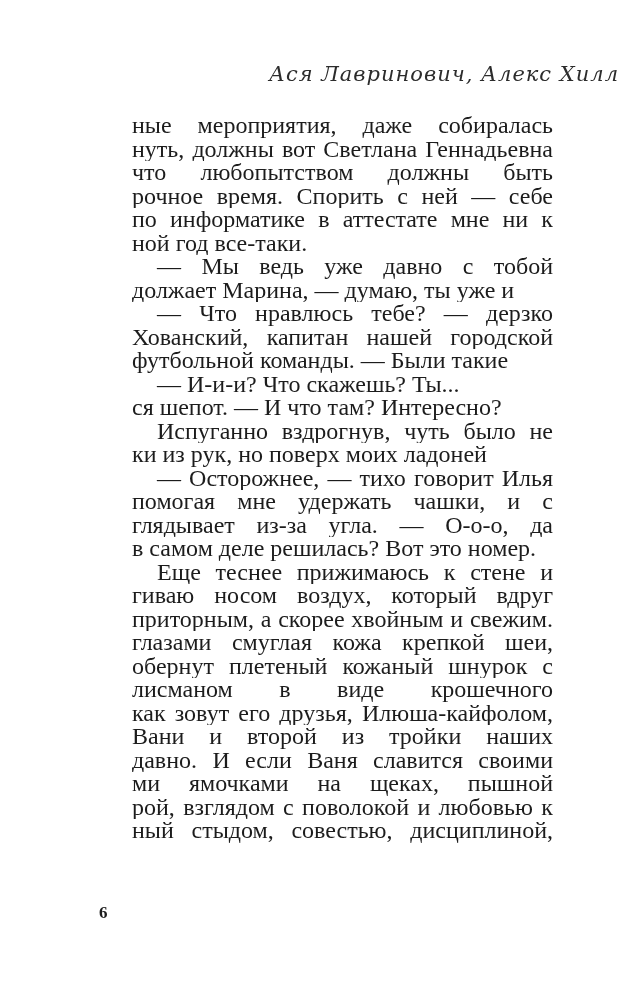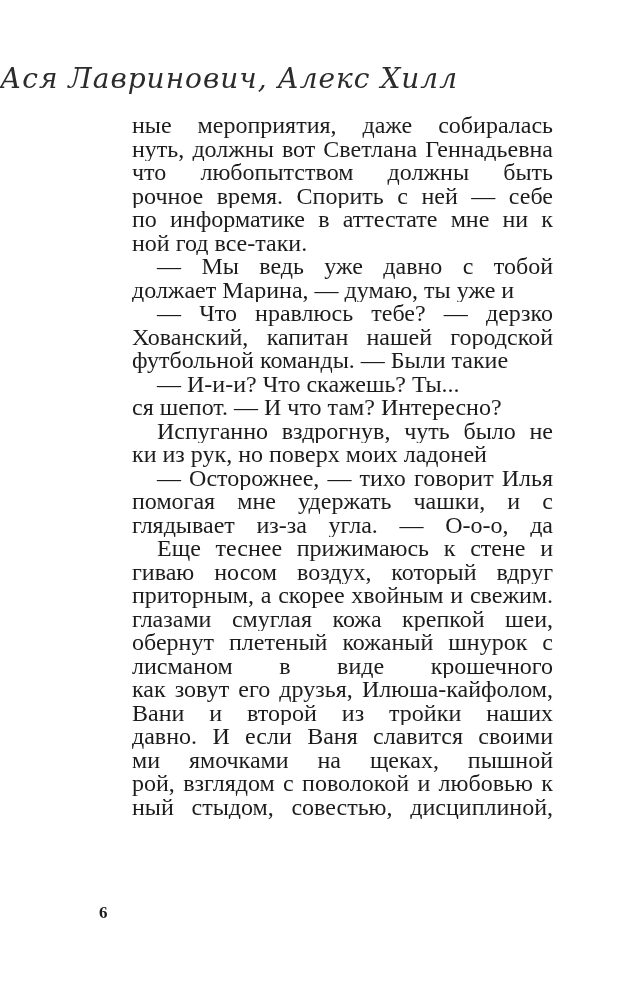--- a/index.html
+++ b/index.html
@@ -10,24 +10,24 @@
     background: #ffffff;
     font-family: "Liberation Serif", serif;
     color: #1c1c1c;
     overflow: hidden;
   }
   .running-header {
     position: absolute;
     top: 62px;
     left: 0;
     width: 100%;
-    text-align: left;
+    text-align: right;
     font-family: "DejaVu Serif", serif;
     font-style: italic;
-    font-size: 28px;
+    font-size: 21px;
     letter-spacing: 1px;
     color: #2c2c2c;
   }
   .text-block {
     position: absolute;
     left: 84px;
     top: 114px;
     width: 469px;
   }
   .line {
@@ -71,20 +71,21 @@
       <div class="line j ind">— Что нравлюсь тебе? — дерзко спрашивает Ваня</div>
       <div class="line j">Хованский, капитан нашей городской юношеской</div>
       <div class="line">футбольной команды. — Были такие мысли.</div>
       <div class="line ind">— И-и-и? Что скажешь? Ты...</div>
       <div class="line">ся шепот. — И что там? Интересно?</div>
       <div class="line j ind">Испуганно вздрогнув, чуть было не выпускаю чаш-</div>
       <div class="line">ки из рук, но поверх моих ладоней опускаются чужие.</div>
       <div class="line j ind">— Осторожнее, — тихо говорит Илья Мироненко,</div>
       <div class="line j">помогая мне удержать чашки, и с любопытством вы-</div>
       <div class="line j">глядывает из-за угла. — О-о-о, да воздух? Маришка</div>
+      <div class="line">в самом деле решилась? Вот это номер.</div>
       <div class="line j ind">Еще теснее прижимаюсь к стене и судорожно втя-</div>
       <div class="line j">гиваю носом воздух, который вдруг становится уже не</div>
       <div class="line j">приторным, а скорее хвойным и свежим. Перед моими</div>
       <div class="line j">глазами смуглая кожа крепкой шеи, вокруг ладоней</div>
       <div class="line j">обернут плетеный кожаный шнурок с деревянным та-</div>
       <div class="line j">лисманом в виде крошечного медвежонка. Илья, или,</div>
       <div class="line j">как зовут его друзья, Илюша-кайфолом, лучший друг</div>
       <div class="line j">Вани и второй из тройки наших звездных футболи-</div>
       <div class="line j">давно. И если Ваня славится своими очаровательны-</div>
       <div class="line j">ми ямочками на щеках, пышной пшеничной шевелю-</div>

